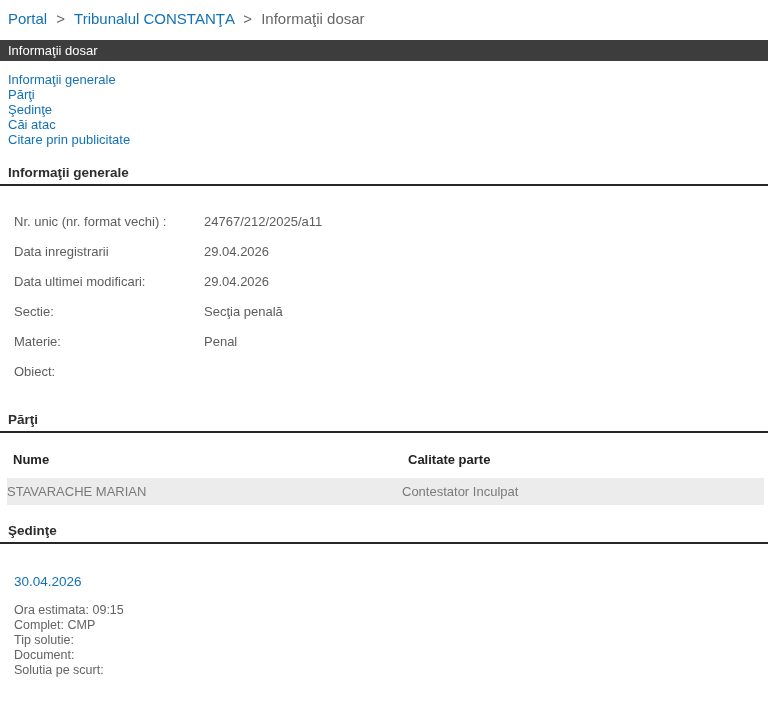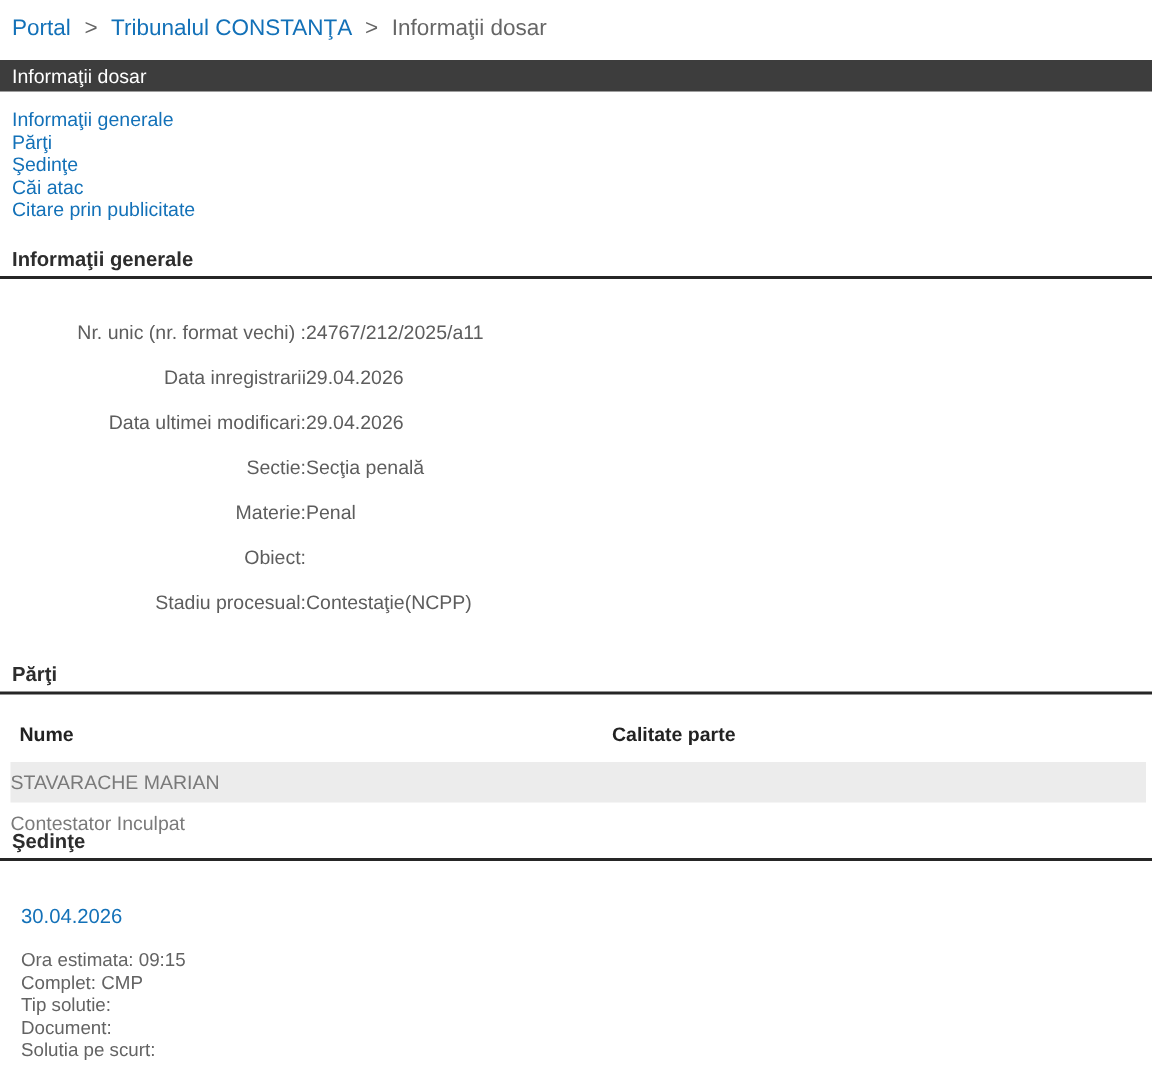--- a/index.html
+++ b/index.html
@@ -26,33 +26,33 @@
   .qlink { display:block; font-size:13px; line-height:15px; color:#1371b8; text-decoration:none; cursor:pointer; }
 
   
   .section-head {
     margin:18px 11px 0 0; padding:0 0 4px 8px;
     font-size:13.5px; font-weight:bold; color:#2d2d2d;
     border-bottom:2px solid #262626; line-height:15px;
   }
 
   
-  .fields { padding:28px 0 0 14px;text-align:right; }
+  .fields { padding:28px 0 0 14px; }
   .frow { height:30px; display:flex; }
   .flabel { width:190px; font-size:13px; color:#5d5d5d; line-height:16px; }
   .fvalue { font-size:13px; color:#5d5d5d; line-height:16px; }
 
   
   .ptable { padding-top:19px;border-radius:28px; }
   .phead { display:flex; padding-left:13px; }
   .phead span { font-size:13px; font-weight:bold; color:#222; line-height:16px; }
   .col-name { width:395px; }
   .prow {
     display:flex; margin:10px 15px 0 7px; 
-    height:27px; line-height:27px; background:#ececec;flex-direction:column;
+    height:27px; line-height:27px; background:#ececec;
   }
   .prow span { font-size:13px; color:#7a7a7a; }
 
   
   .hearing { padding:28px 0 0 14px; }
   .hdate { font-size:13.5px; color:#1371b8; text-decoration:none; cursor:pointer; line-height:15px; display:inline-block; }
   .hdetails { margin-top:13px; }
   .hline { font-size:12.5px; line-height:15px; color:#636363; }
 </style>
 </head>
@@ -99,24 +99,20 @@
       <span class="flabel">Sectie:</span>
       <span class="fvalue">Secţia penală</span>
     </div>
     <div class="frow">
       <span class="flabel">Materie:</span>
       <span class="fvalue">Penal</span>
     </div>
     <div class="frow">
       <span class="flabel">Obiect:</span>
     </div>
-    <div class="frow">
-      <span class="flabel">Stadiu procesual:</span>
-      <span class="fvalue">Contestaţie(NCPP)</span>
-    </div>
   </div>
 
   <div class="section-head">Părţi</div>
 
   <div class="ptable">
     <div class="phead">
       <span class="col-name">Nume</span>
       <span class="col-role">Calitate parte</span>
     </div>
     <div class="prow">

